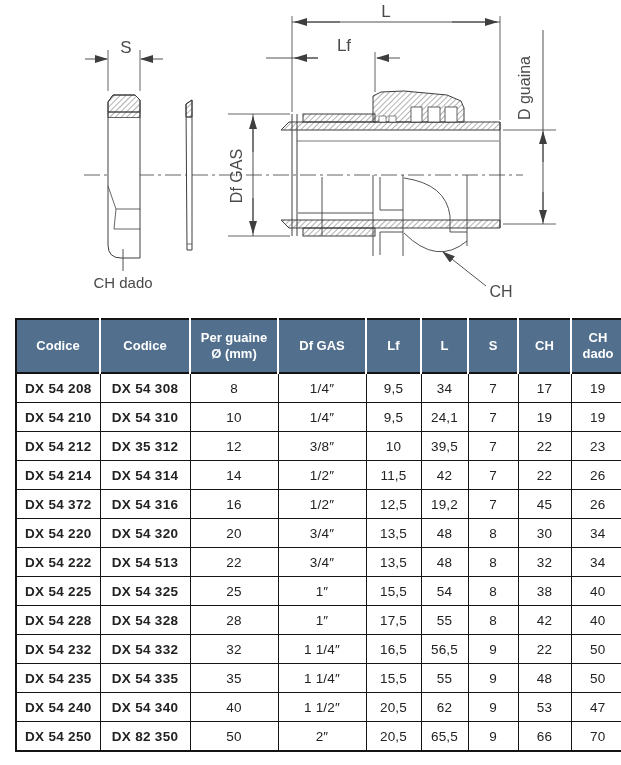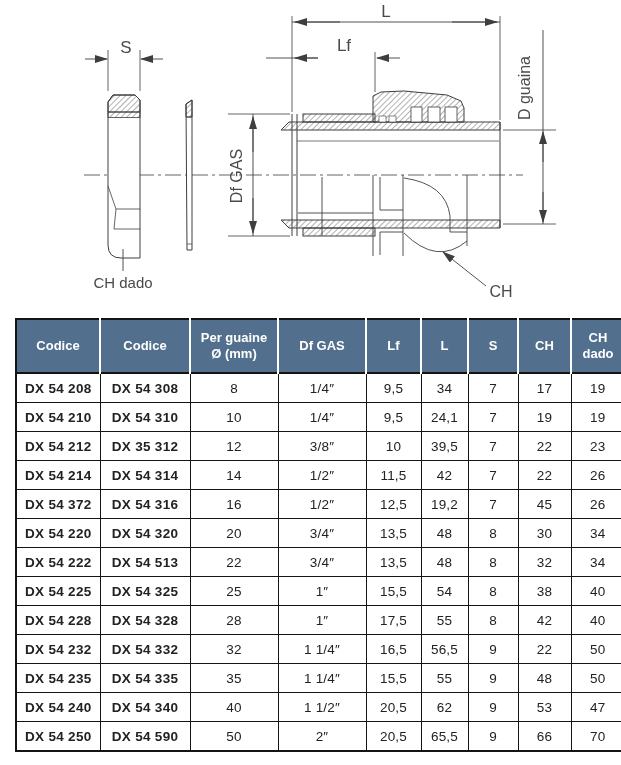--- a/index.html
+++ b/index.html
@@ -304,21 +304,21 @@
           <td>40</td>
           <td>1 1/2″</td>
           <td>20,5</td>
           <td>62</td>
           <td>9</td>
           <td>53</td>
           <td>47</td>
         </tr>
         <tr>
           <td class="codice">DX 54 250</td>
-          <td class="codice">DX 54 590</td>
+          <td class="codice">DX 82 350</td>
           <td>50</td>
           <td>2″</td>
           <td>20,5</td>
           <td>65,5</td>
           <td>9</td>
           <td>66</td>
           <td>70</td>
         </tr>
       </tbody>
   </table>

